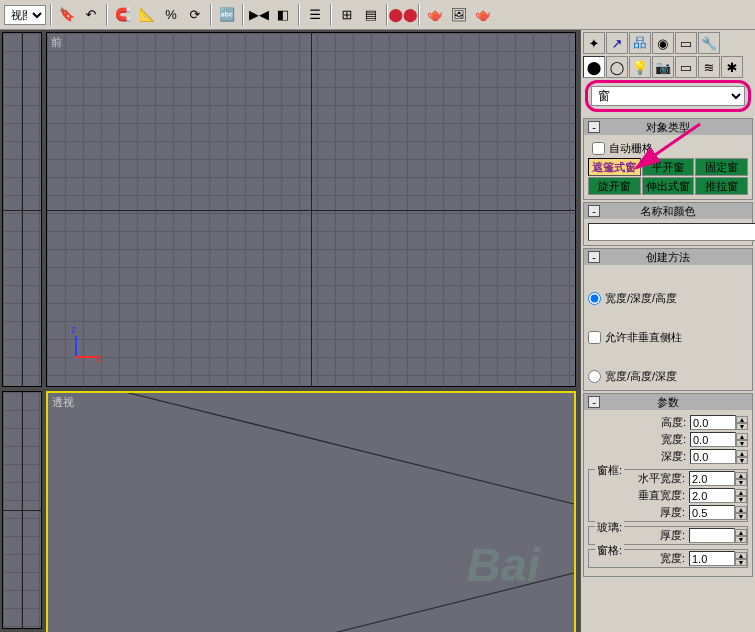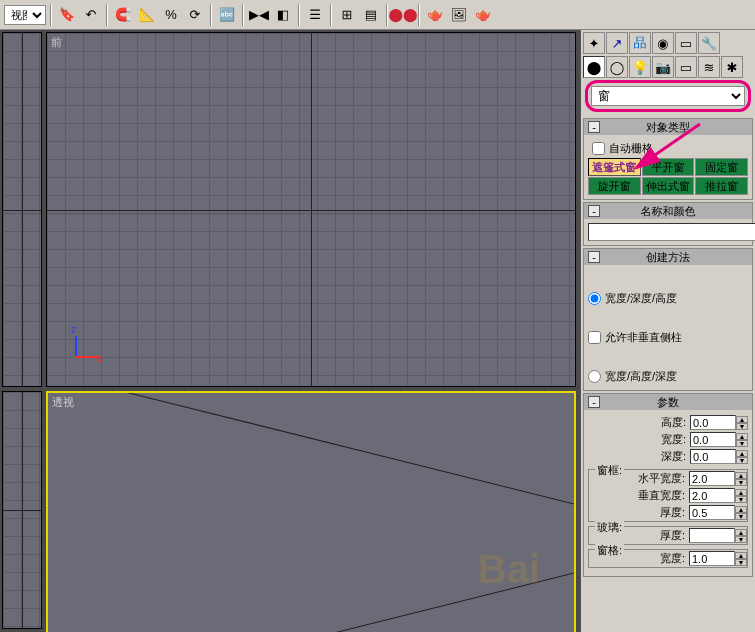--- a/index.html
+++ b/index.html
@@ -83,21 +83,21 @@
 .spin { display: flex; align-items: center; }
 .spin input { width: 46px; height: 15px; border: 1px inset #888; font-size: 11px; text-align: left; padding: 0 2px; }
 .spin .ar { display:flex; flex-direction:column; }
 .spin .ar span { width: 12px; height: 7px; border: 1px solid #888; background:#d4d0c8; font-size:7px; line-height:5px; text-align:center; cursor:pointer; }
 
 
 .grp { border: 1px solid #888; margin: 4px 0; position: relative; }
 .grp .lg { position: absolute; top: -7px; left: 6px; background: #d4d0c8; padding: 0 2px; font-size: 11px; }
 
 
-.wm { position: absolute; right: 40px; bottom: 40px; color: #eab308; opacity: 0.15; font-size: 40px; font-weight: bold; pointer-events: none; }
+.wm { position: absolute; right: 40px; bottom: 40px; color: #86efac; opacity: 0.15; font-size: 47px; font-weight: bold; font-style: italic; pointer-events: none; }
 </style>
 </head>
 <body>
 
 <div class="toolbar">
   <select class="dd" style="width:42px">
     <option>视图</option>
   </select>
   <span class="sep"></span>
   <span class="tbtn">🔖</span>

